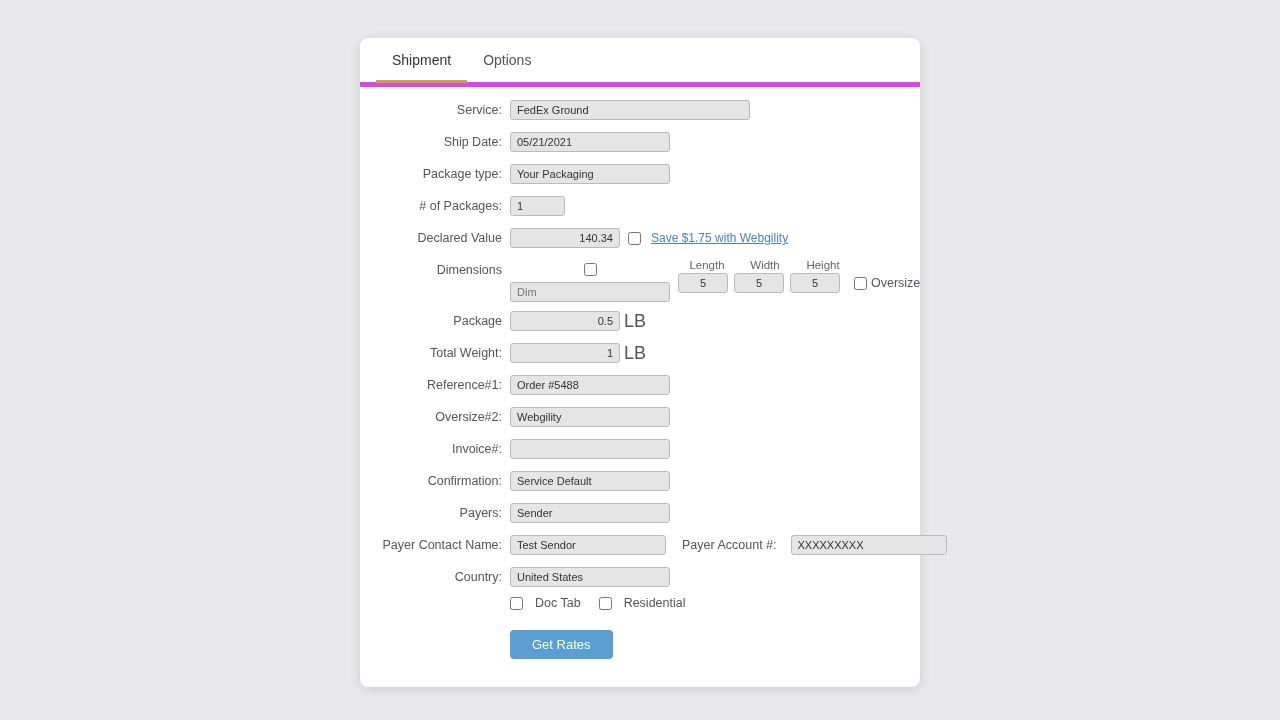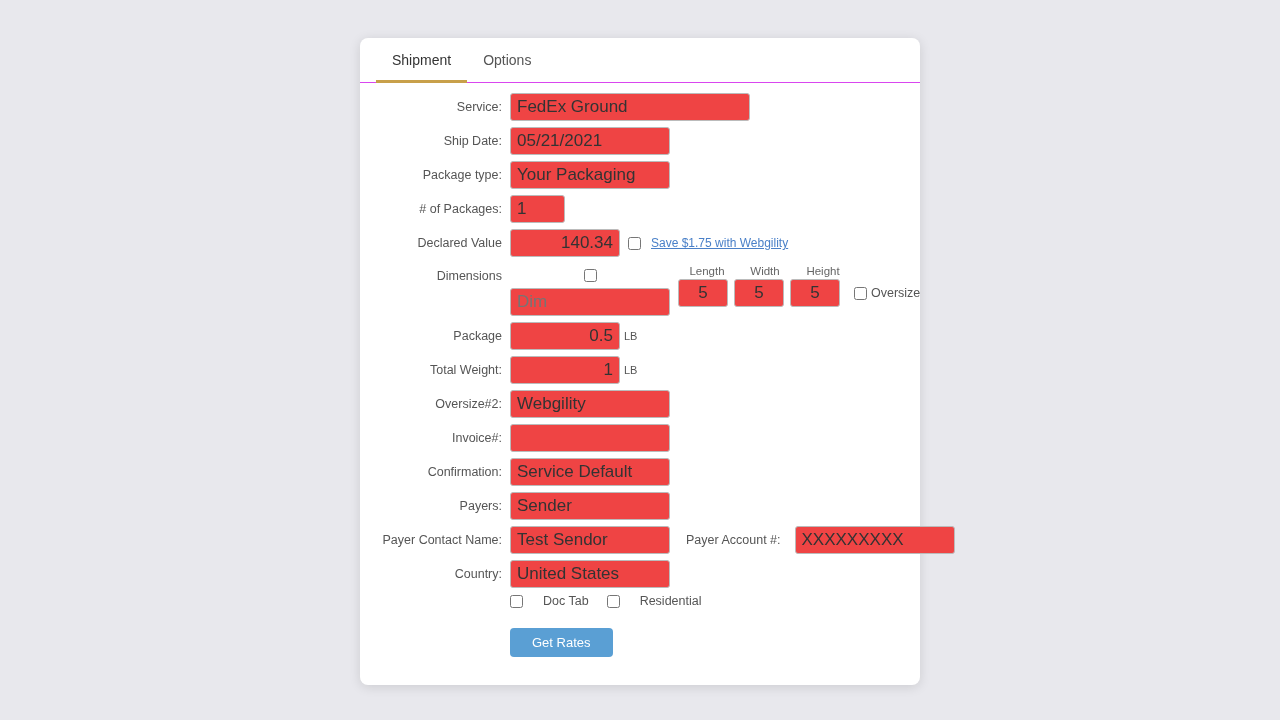--- a/index.html
+++ b/index.html
@@ -21,21 +21,21 @@
       background: #fff;
       border-radius: 8px;
       box-shadow: 0 2px 12px rgba(0,0,0,0.12);
       width: 560px;
       margin-top: 38px;
       padding-bottom: 28px;
     }
 
     .tabs {
       display: flex;
-      border-bottom: 1px solid #d946ef;
+      border-bottom: 5px solid #d946ef;
       padding: 0 16px;
     }
     .tab {
       padding: 14px 16px 12px;
       cursor: pointer;
       font-size: 14px;
       color: #555;
       border-bottom: 3px solid transparent;
       margin-bottom: -1px;
     }
@@ -63,35 +63,35 @@
       padding-right: 8px;
       flex-shrink: 0;
     }
 
     .label-w1 { width: 130px; }
 
     input[type="text"], input[type="date"], select {
       border: 1px solid #bbb;
       border-radius: 3px;
       padding: 3px 6px;
-      font-size: 17px;
+      font-size: 11px;
       color: #333;
-      background: #ef4444;
+      background: #e5e5e5;
       outline: none;
     }
 
     .input-full { width: 240px; }
     .input-med { width: 160px; }
     .input-short { width: 80px; }
     .input-xshort { width: 55px; }
     .input-num { width: 110px; text-align: right; }
     .input-dim { width: 50px; text-align: center; }
 
     .inline-label {
-      font-size: 11px;
+      font-size: 18px;
       color: #555;
       margin-left: 4px;
       margin-right: 8px;
     }
 
     .save-link {
       color: #4a80c8;
       font-size: 12px;
       text-decoration: underline;
       cursor: pointer;
@@ -182,21 +182,21 @@
     .doc-residential {
       display: flex;
       align-items: center;
       gap: 18px;
       margin-left: 130px;
       margin-top: 4px;
     }
     .doc-residential label {
       display: flex;
       align-items: center;
-      gap: 20px;
+      gap: 12px;
       font-size: 12.5px;
       color: #555;
     }
   </style>
 </head>
 <body>
 
 <div class="card">
 
   <div class="tabs">
@@ -264,20 +264,24 @@
       <input type="text" class="input-num" value="0.5" style="">
       <span class="inline-label">LB</span>
     </div>
 
     <div class="form-row">
       <div class="label label-w1">Total Weight:</div>
       <input type="text" class="input-num" value="1" style="">
       <span class="inline-label">LB</span>
     </div>
 
+    <div class="form-row">
+      <div class="label label-w1">Reference#1:</div>
+      <input type="text" class="input-med" value="Order #5488" style="">
+    </div>
 
     <div class="form-row">
       <div class="label label-w1">Oversize#2:</div>
       <input type="text" class="input-med" value="Webgility" style="">
     </div>
 
     <div class="form-row">
       <div class="label label-w1">Invoice#:</div>
       <input type="text" class="input-med" style="">
     </div>

